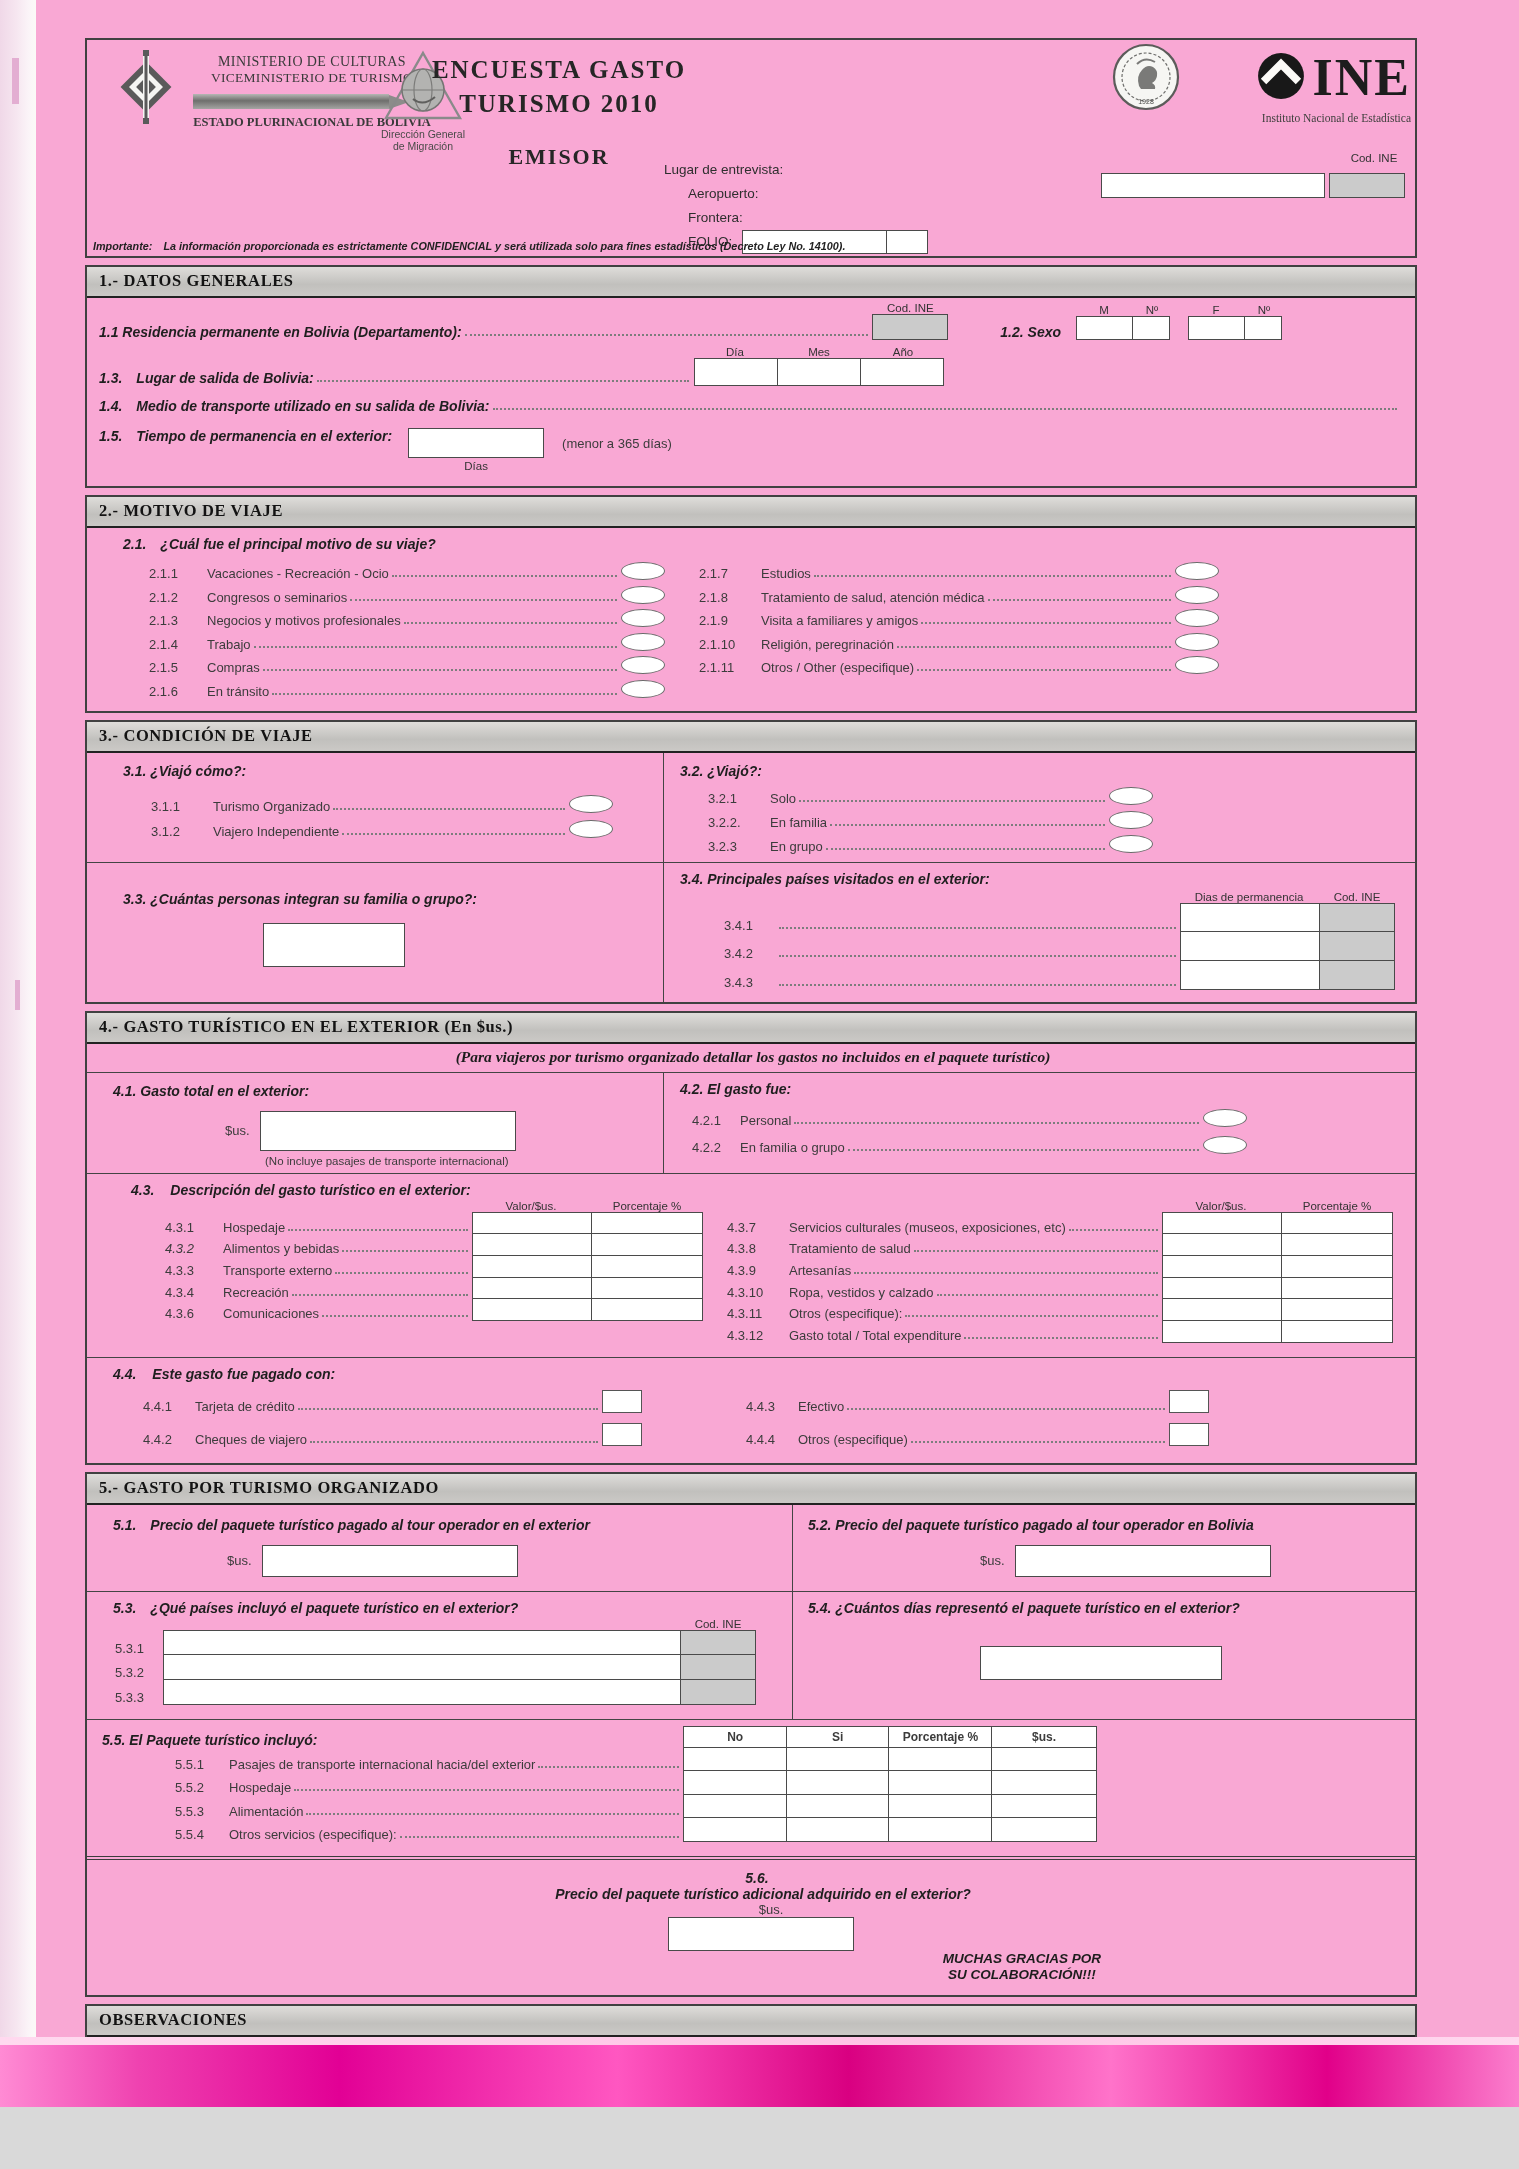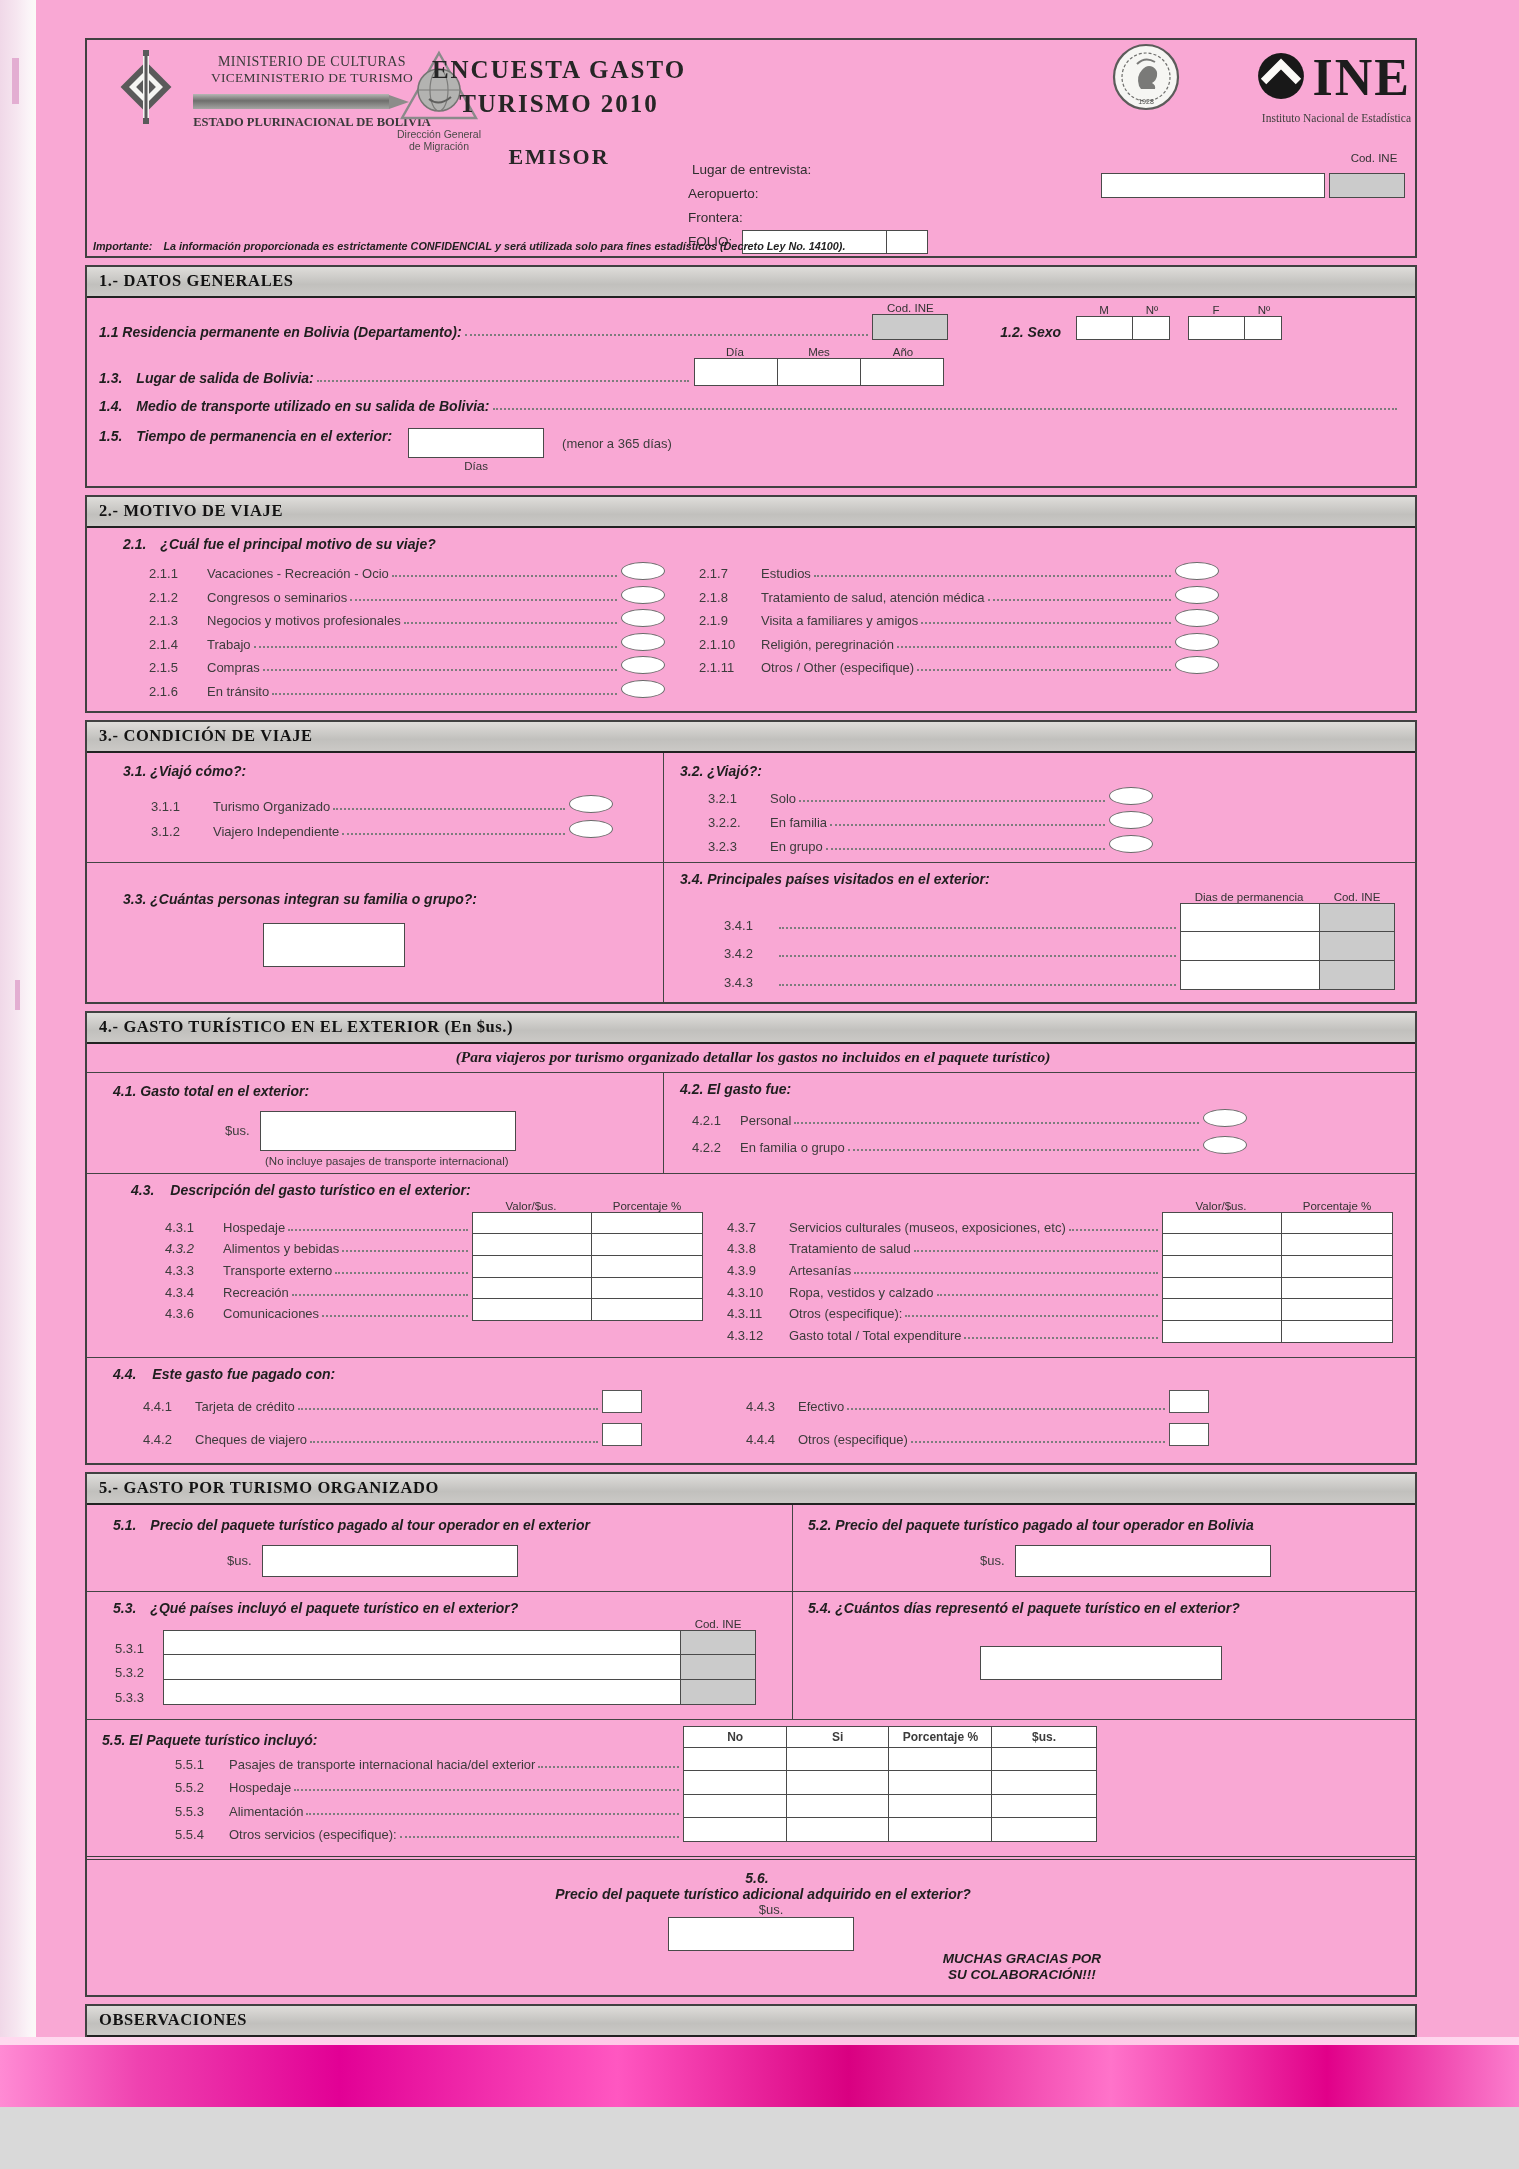--- a/index.html
+++ b/index.html
@@ -80,21 +80,21 @@
         <div class="serifsm" style="font-size:14px;color:#3a3a3a;letter-spacing:.4px;">MINISTERIO DE CULTURAS</div>
         <div class="serifsm" style="font-size:13.5px;color:#3a3a3a;letter-spacing:.3px;">VICEMINISTERIO DE TURISMO</div>
         <div style="display:flex;align-items:center;margin:8px 0 6px 6px;">
           <div style="width:196px;height:15px;background:linear-gradient(180deg,#b7b7b5,#6f6f6d 45%,#a5a5a3);"></div>
           <div style="width:0;height:0;border-top:7.5px solid transparent;border-bottom:7.5px solid transparent;border-left:20px solid #8c8c8a;"></div>
         </div>
         <div class="serifsm" style="font-size:12.5px;font-weight:bold;color:#3a3a3a;">ESTADO PLURINACIONAL DE BOLIVIA</div>
       </div>
 
       <div class="abs" style="left:292px;top:135px;"></div>
-      <div class="abs" style="left:304px;top:10px;width:96px;text-align:center;">
+      <div class="abs" style="left:288px;top:10px;width:96px;text-align:center;">
         <span>
           <svg width="80" height="74" viewBox="0 0 80 74">
             <polygon points="40,3 77,68 3,68" fill="none" stroke="#8a8a8a" stroke-width="2.4"></polygon>
             <circle cx="40" cy="40" r="21" fill="#b3b3b1" stroke="#757573" stroke-width="1.5"></circle>
             <ellipse cx="40" cy="40" rx="9" ry="21" fill="none" stroke="#7c7c7a" stroke-width="1.2"></ellipse>
             <line x1="19" y1="40" x2="61" y2="40" stroke="#7c7c7a" stroke-width="1.2"></line>
             <path d="M30 49 Q40 57 52 47" fill="none" stroke="#5f5f5d" stroke-width="2"></path>
           </svg>
         </span>
         <div style="font-size:10.5px;color:#4a4a48;line-height:12px;">
@@ -123,21 +123,21 @@
         <span style="margin-right:8px;">
           <svg width="48" height="48" viewBox="0 0 44 44">
             <circle cx="22" cy="22" r="21" fill="#181818"></circle>
             <path d="M6 27 L22 11 L38 27" stroke="#fbfaf7" stroke-width="7" fill="none"></path>
           </svg>
         </span>
         <span class="serifsm" style="font-size:52px;font-weight:bold;color:#1d1d1d;letter-spacing:2px;line-height:48px;">INE</span>
       </div>
       <div class="abs serifsm" style="right:4px;top:72px;font-size:11.5px;color:#3f3f3d;">Instituto Nacional de Estadística</div>
 
-      <div class="abs mini" style="left:605px;top:122px;">Lugar de entrevista:</div>
+      <div class="abs mini" style="left:577px;top:122px;">Lugar de entrevista:</div>
       <div class="abs mini" style="left:601px;top:146px;">Aeropuerto:</div>
       <div class="abs mini" style="left:601px;top:170px;">Frontera:</div>
       <div class="abs mini" style="left:601px;top:194px;">FOLIO:</div>
       <div class="abs ch" style="left:1248px;top:112px;width:78px;">Cod. INE</div>
       <div class="abs" style="left:1014px;top:133px;display:flex;">
         <div class="ibx" style="width:224px;height:25px;"></div>
         <div class="gbx" style="width:76px;height:25px;margin-left:4px;"></div>
       </div>
       <div class="abs" style="left:655px;top:190px;display:flex;">
         <div class="ibx" style="width:146px;height:24px;"></div>

